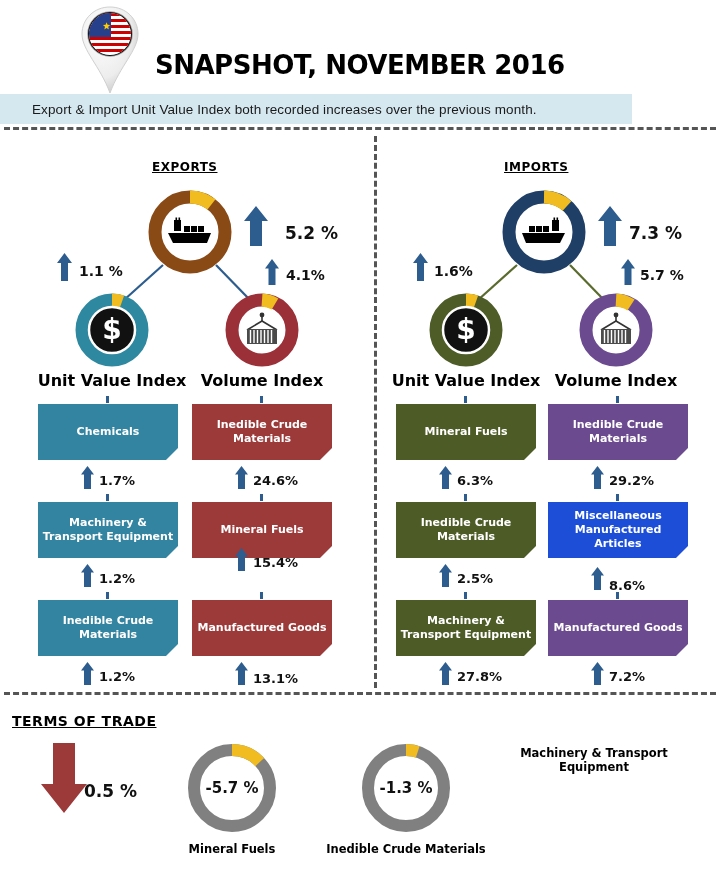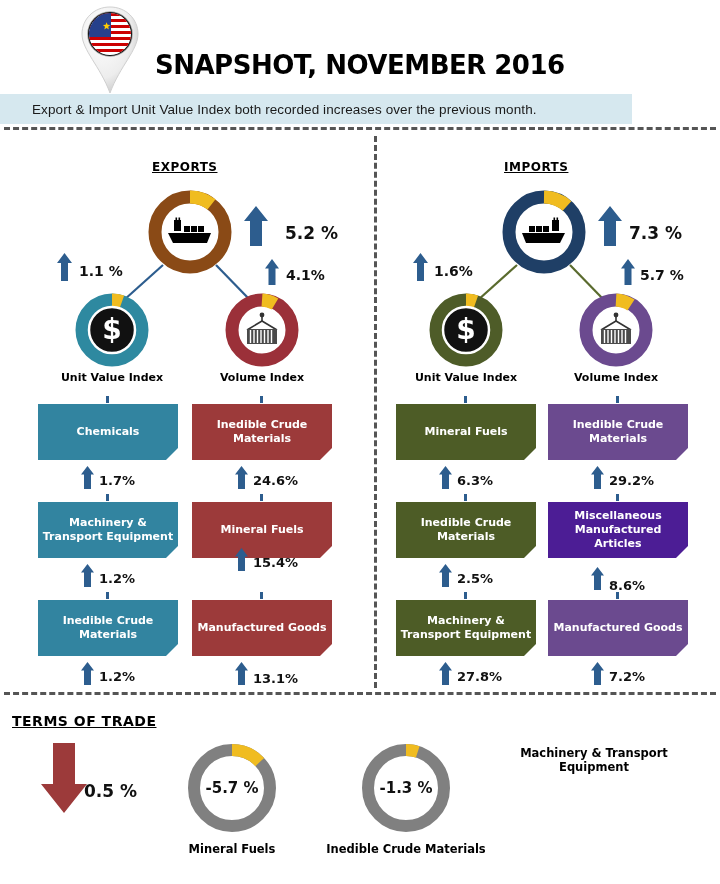--- a/index.html
+++ b/index.html
@@ -51,21 +51,21 @@
 
   
   .donut{position:absolute;}
   .donut svg{display:block;}
   .donut .glyph{
     position:absolute;left:0;top:0;width:100%;height:100%;
     display:flex;align-items:center;justify-content:center;
   }
   .node-label{
     position:absolute;text-align:center;
-    font-size:11px;font-weight:bold;color:#000;
+    font-size:16px;font-weight:bold;color:#000;
     font-family:"DejaVu Sans",sans-serif;white-space:nowrap;
   }
 
   
   .connectors{position:absolute;left:0;top:0;width:720px;height:884px;pointer-events:none;}
 
   
   .pct{position:absolute;display:flex;align-items:center;}
   .pct .num{
     font-size:14px;font-weight:bold;color:#111;
@@ -435,21 +435,21 @@
         <span class="bxlabel">Inedible Crude Materials</span>
         <span class="fold-line"></span>
       </div>
       <div class="boxpct" style="left: 590px; top: 465px;">
         <svg width="15" height="25" viewBox="0 0 15 25">
           <path d="M7.5 1 L14 9.5 L11 9.5 L11 24 L4 24 L4 9.5 L1 9.5 Z" fill="#2d5d8e"></path>
         </svg>
         <span class="num" style="margin-left:4px;margin-top:6px;">29.2%</span>
       </div>
       <div class="stem" style="left: 616px; top: 494px;"></div>
-      <div class="box" style="left: 548px; top: 502px; background: #4c1d95;">
+      <div class="box" style="left: 548px; top: 502px; background: #1d4ed8;">
         <span class="bxlabel">Miscellaneous Manufactured Articles</span>
         <span class="fold-line"></span>
       </div>
       <div class="boxpct" style="left: 590px; top: 563px;">
         <svg width="15" height="25" viewBox="0 0 15 25">
           <path d="M7.5 1 L14 9.5 L11 9.5 L11 24 L4 24 L4 9.5 L1 9.5 Z" fill="#2d5d8e"></path>
         </svg>
         <span class="num" style="margin-left:4px;margin-top:15px;">8.6%</span>
       </div>
       <div class="stem" style="left: 616px; top: 592px;"></div>

